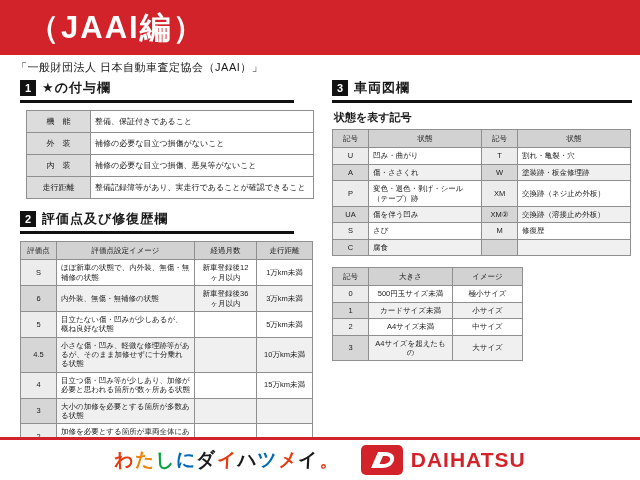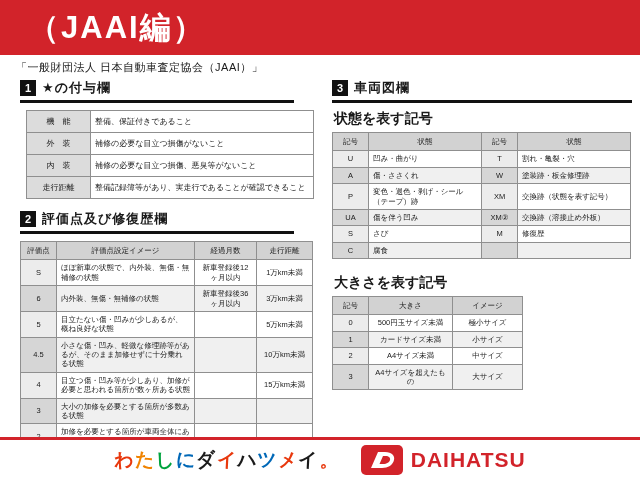--- a/index.html
+++ b/index.html
@@ -79,21 +79,21 @@
   .t3 tbody tr:nth-child(even) td{background:#f0f0f0;}
   .t3 tbody tr:nth-child(even) td:nth-child(1),
   .t3 tbody tr:nth-child(even) td:nth-child(3){background:#d6d6d6;}
   
   .t4{width:190px;}
   .t4 col.c1{width:36px;} .t4 col.c2{width:84px;} .t4 col.c3{width:70px;}
   .t4 td{text-align:center;height:15px;}
   .t4 td:first-child{background:#ececec;}
   .t4 tbody tr:nth-child(even) td{background:#f0f0f0;}
   .t4 tbody tr:nth-child(even) td:first-child{background:#d6d6d6;}
-  .tbl-caption{font-size:14px;font-weight:bold;margin:4px 0 4px 2px;}
+  .tbl-caption{font-size:11px;font-weight:bold;margin:4px 0 4px 2px;}
   .gap{height:11px;}
   
   .footer{
     position:absolute;left:0;bottom:0;width:640px;height:43px;background:#fff;
   }
   .red-line{height:3px;background:var(--accent);width:640px;}
   .footer-inner{
     height:40px;display:flex;align-items:center;justify-content:center;gap:22px;
   }
   .slogan{font-size:19px;font-weight:bold;letter-spacing:1px;white-space:nowrap;}
@@ -252,21 +252,21 @@
           <tr>
             <td>A</td>
             <td>傷・ささくれ</td>
             <td>W</td>
             <td>塗装跡・板金修理跡</td>
           </tr>
           <tr>
             <td>P</td>
             <td>変色・退色・剥げ・シール（テープ）跡</td>
             <td>XM</td>
-            <td>交換跡（状態を表す記号）</td>
+            <td>交換跡（ネジ止め外板）</td>
           </tr>
           <tr>
             <td>UA</td>
             <td>傷を伴う凹み</td>
             <td>XM②</td>
             <td>交換跡（溶接止め外板）</td>
           </tr>
           <tr>
             <td>S</td>
             <td>さび</td>
@@ -277,21 +277,20 @@
             <td>C</td>
             <td>腐食</td>
             <td></td>
             <td></td>
           </tr>
         </tbody>
     </table>
 
     <div class="gap"></div>
 
-    <div class="tbl-caption">大きさを表す記号</div>
     <table class="t4">
       <colgroup>
           <col class="c1">
           <col class="c2">
           <col class="c3">
         </colgroup>
       <thead>
           <tr>
             <th>記号</th>
             <th>大きさ</th>

